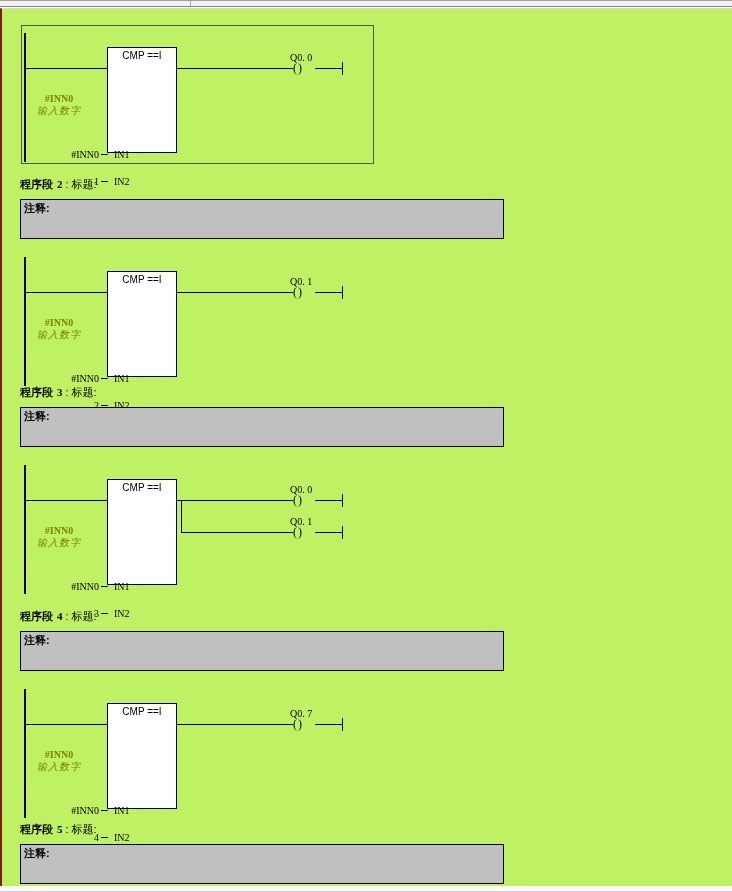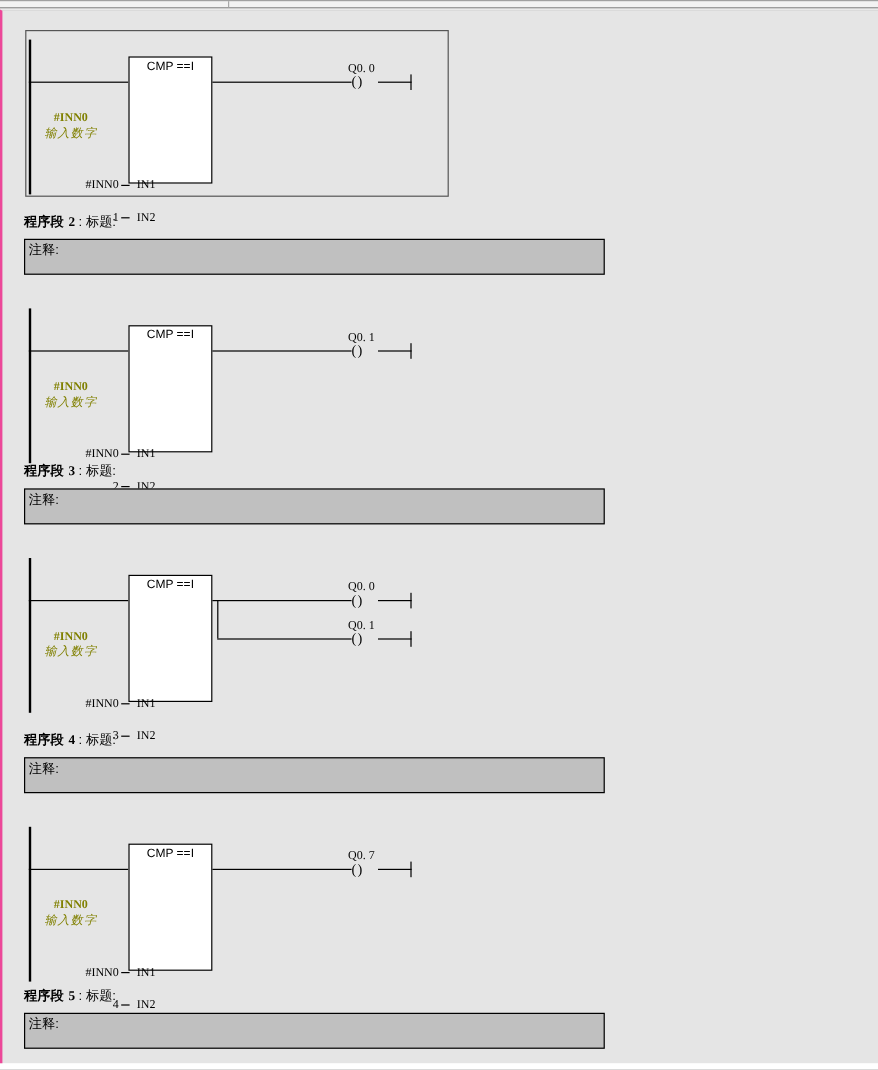--- a/index.html
+++ b/index.html
@@ -35,22 +35,22 @@
     position: absolute;
     top: 0; bottom: 0;
     width: 1px;
     background: #a8a8a8;
   }
   .client-area {
     position: absolute;
     left: 0; top: 8px;
     width: 732px;
     height: 878px;
-    background: #e5e5e5;
-    border-left: 2px solid #ec4899;
+    background: #bef264;
+    border-left: 2px solid #7f1d1d;
     border-top: 1px solid #d8d8d8;
     box-sizing: border-box;
     overflow: hidden;
   }
   .bottom-edge {
     position: absolute;
     left: 0; bottom: 0;
     width: 732px; height: 5px;
     background: #ffffff;
     border-bottom: 1px solid #d0d0d0;
@@ -81,24 +81,25 @@
     padding: 0 3px 0 4px;
   }
   .net-header .seg-title {
     font-family: "Liberation Sans", sans-serif;
     font-size: 11px;
   }
   .comment-box {
     position: absolute;
     left: 18px;
     width: 484px;
-    height: 30px;
+    height: 40px;
     background: #c0c0c0;
     border: 1px solid #000000;
     box-sizing: border-box;
+    font-weight: bold;
   }
   .comment-box .comment-text {
     position: absolute;
     left: 3px;
     top: 1px;
     font-size: 11px;
     color: #000000;
     font-family: "Liberation Sans", sans-serif;
   }
 

